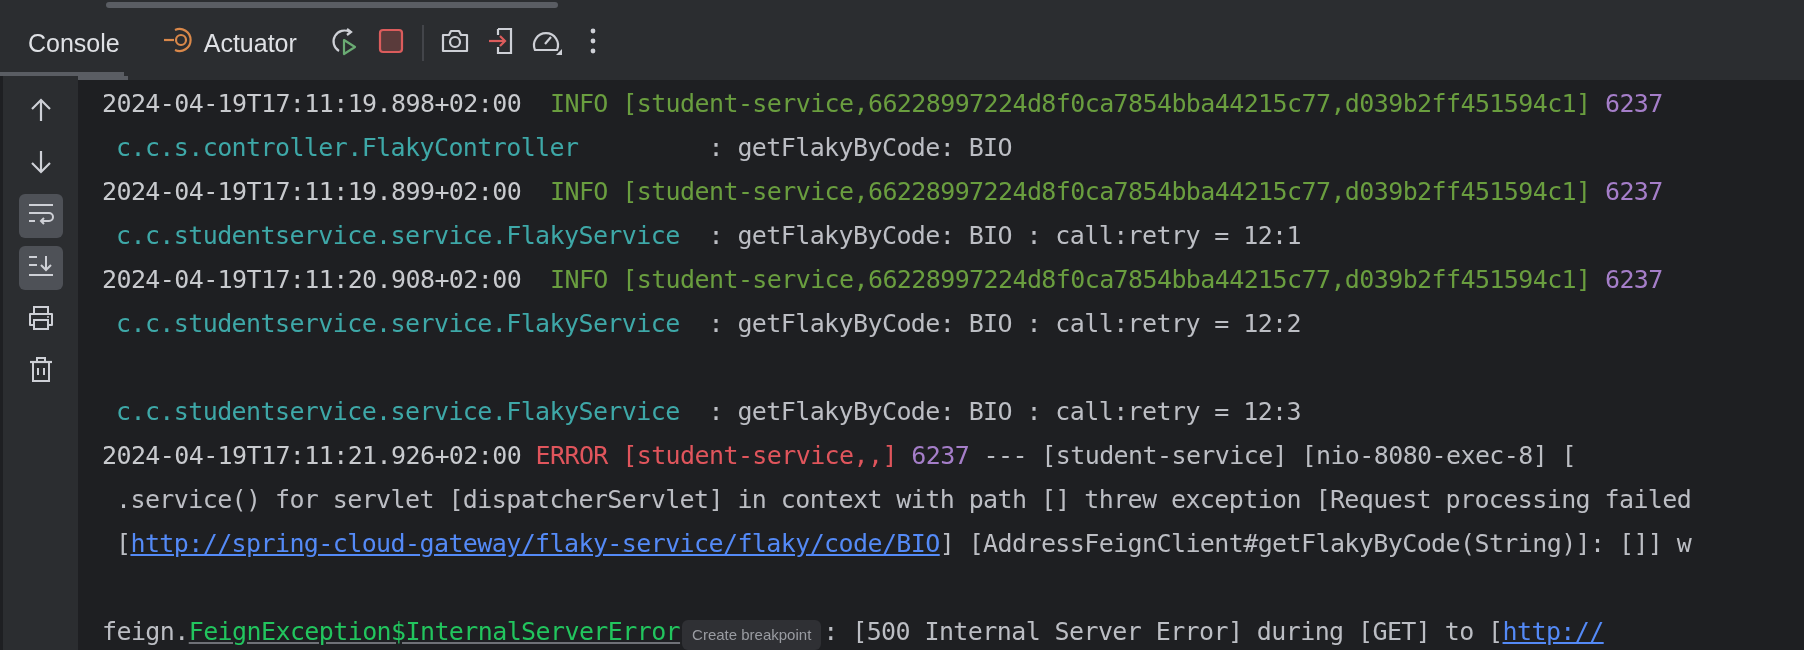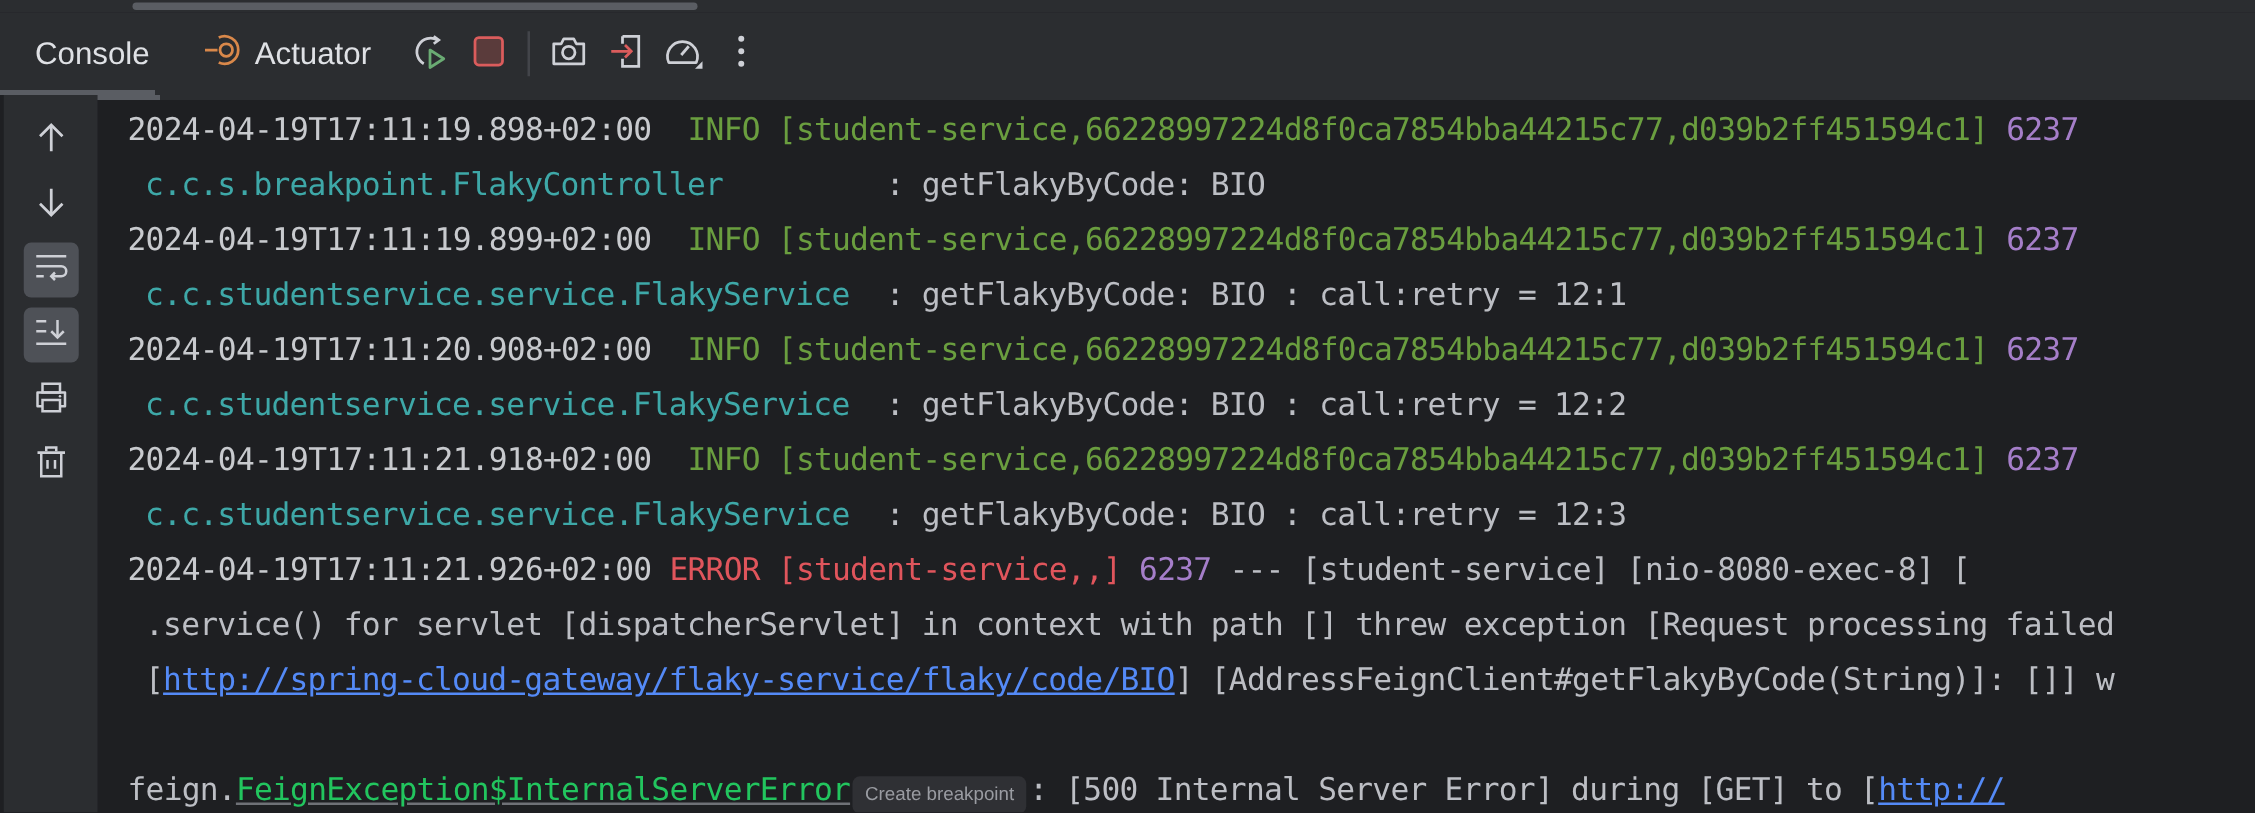--- a/index.html
+++ b/index.html
@@ -177,28 +177,27 @@
   </div>
 </div>
 
 <div class="console-scrollbar">
     <div class="thumb"></div>
   </div>
 
 <div class="console">
 
   <div class="line" style="top:2px"><span class="ts">2024-04-19T17:11:19.898+02:00</span> <span class="info"> INFO</span> <span class="info">[student-service,66228997224d8f0ca7854bba44215c77,d039b2ff451594c1]</span> <span class="pid">6237</span></div>
-  <div class="line" style="top:46px; left:38px"><span class="logger">c.c.s.breakpoint.FlakyController</span><span>         : getFlakyByCode: BIO</span></div>
+  <div class="line" style="top:46px; left:38px"><span class="logger">c.c.s.controller.FlakyController</span><span>         : getFlakyByCode: BIO</span></div>
 
   <div class="line" style="top:90px"><span class="ts">2024-04-19T17:11:19.899+02:00</span> <span class="info"> INFO</span> <span class="info">[student-service,66228997224d8f0ca7854bba44215c77,d039b2ff451594c1]</span> <span class="pid">6237</span></div>
   <div class="line" style="top:134px; left:38px"><span class="logger">c.c.studentservice.service.FlakyService</span><span>  : getFlakyByCode: BIO : call:retry = 12:1</span></div>
 
   <div class="line" style="top:178px"><span class="ts">2024-04-19T17:11:20.908+02:00</span> <span class="info"> INFO</span> <span class="info">[student-service,66228997224d8f0ca7854bba44215c77,d039b2ff451594c1]</span> <span class="pid">6237</span></div>
   <div class="line" style="top:222px; left:38px"><span class="logger">c.c.studentservice.service.FlakyService</span><span>  : getFlakyByCode: BIO : call:retry = 12:2</span></div>
 
-  <div class="line" style="top:266px"><span class="ts">2024-04-19T17:11:21.918+02:00</span> <span class="info"> INFO</span> <span class="info">[student-service,66228997224d8f0ca7854bba44215c77,d039b2ff451594c1]</span> <span class="pid">6237</span></div>
   <div class="line" style="top:310px; left:38px"><span class="logger">c.c.studentservice.service.FlakyService</span><span>  : getFlakyByCode: BIO : call:retry = 12:3</span></div>
 
   <div class="line" style="top:354px"><span class="ts">2024-04-19T17:11:21.926+02:00</span> <span class="err">ERROR</span> <span class="err">[student-service,,]</span> <span class="pid">6237</span><span> --- [student-service] [nio-8080-exec-8] [</span></div>
   <div class="line" style="top:442px; left:38px"><span>[</span><span class="link">http://spring-cloud-gateway/flaky-service/flaky/code/BIO</span><span>] [AddressFeignClient#getFlakyByCode(String)]: []] w</span></div>
   <div class="line" style="top:398px; left:38px"><span>.service() for servlet [dispatcherServlet] in context with path [] threw exception [Request processing failed</span></div>
   <div class="line" style="top:530px"><span>feign.</span><span class="cls-link">FeignException$InternalServerError</span><span class="tooltip">Create breakpoint</span><span>: [500 Internal Server Error] during [GET] to [</span><span class="link">http://</span></div>
 </div>
 
 </body></html>

